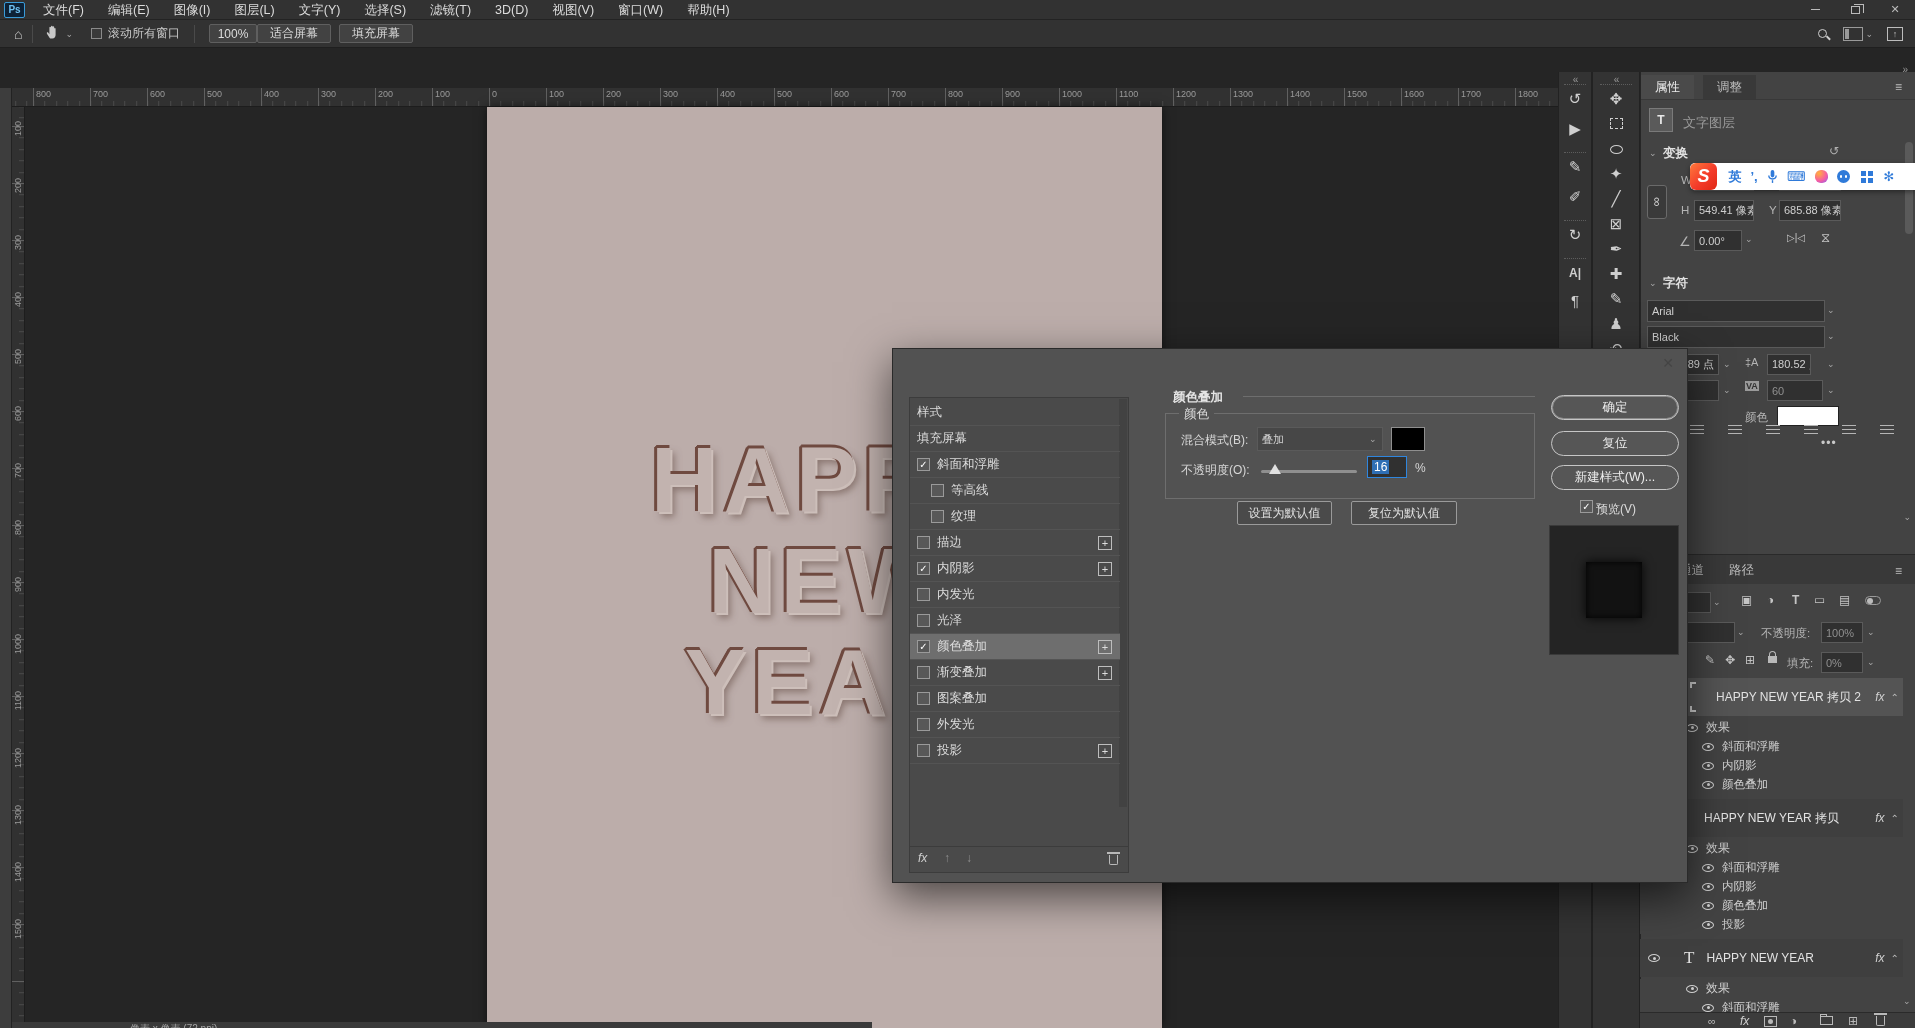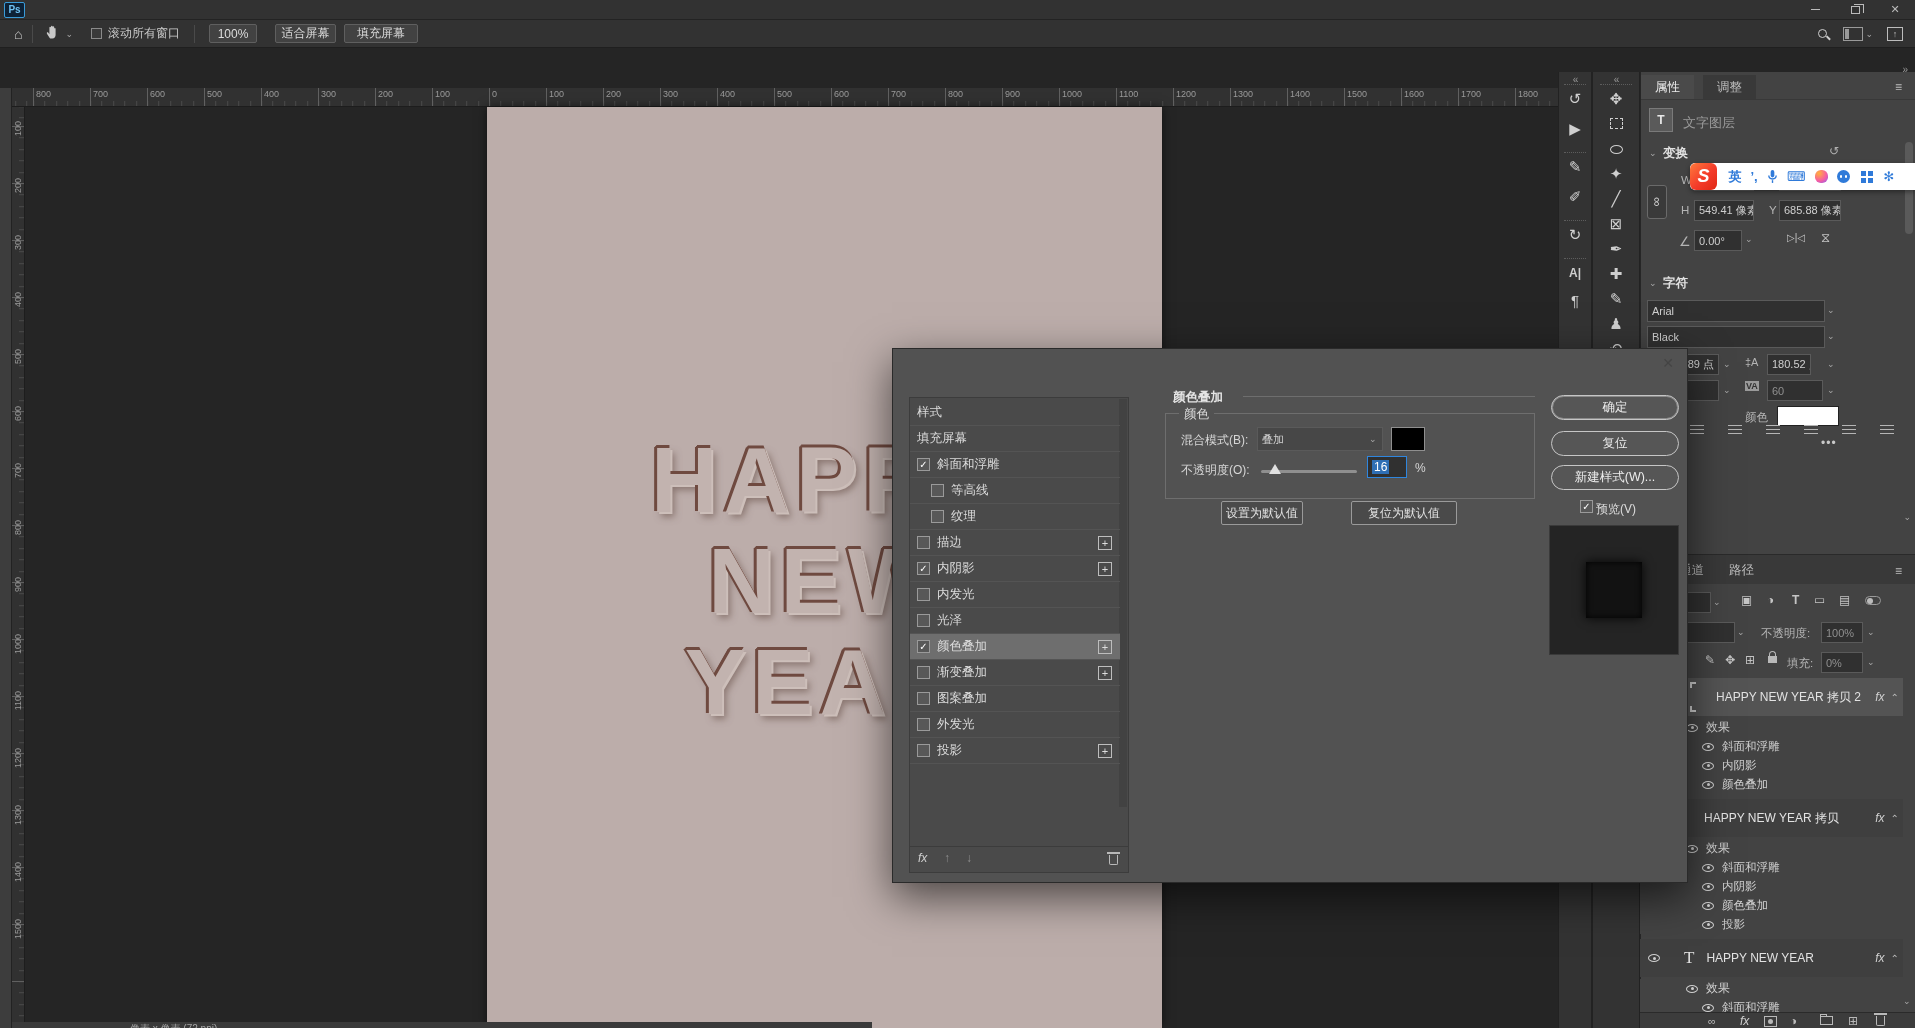--- a/index.html
+++ b/index.html
@@ -95,20 +95,33 @@
 .i-blob{width:13px;height:13px;border-radius:45%;background:radial-gradient(circle at 30% 25%,#ffb13b,#f85e9f 55%,#8b5cf6)}
 .statusbar{left:12px;top:1022px;width:860px;height:6px;background:#3a3a3a;overflow:hidden;color:#a5a5a5;font-size:10px;z-index:6}
 </style>
 </head>
 <body>
 
 <div id="screen">
 
   <div class="abs menubar">
     <span class="ps-logo">Ps</span>
+    <span id="menu-items" class="row">
+        <span class="menu-item">文件(F)</span>
+        <span class="menu-item">编辑(E)</span>
+        <span class="menu-item">图像(I)</span>
+        <span class="menu-item">图层(L)</span>
+        <span class="menu-item">文字(Y)</span>
+        <span class="menu-item">选择(S)</span>
+        <span class="menu-item">滤镜(T)</span>
+        <span class="menu-item">3D(D)</span>
+        <span class="menu-item">视图(V)</span>
+        <span class="menu-item">窗口(W)</span>
+        <span class="menu-item">帮助(H)</span>
+      </span>
     <span style="margin-left:auto" class="row">
       <span class="wctrl">
           <span style="width:9px;height:1px;background:#bbb;display:inline-block"></span>
         </span>
       <span class="wctrl">
           <span class="i-restore"></span>
         </span>
       <span class="wctrl">✕</span>
     </span>
   </div>
@@ -119,21 +132,21 @@
     <span style="margin:0 4px 0 12px">
       <svg width="16" height="16" viewBox="0 0 16 16">
           <path d="M5.2 14.5c-1-1.4-2.6-3.7-3.3-5.1-.4-.8.7-1.5 1.3-.8l1.2 1.6V3.6c0-1 1.5-1 1.6 0v4.2V2.6c0-1 1.6-1 1.6 0v5.2v-4.7c0-1 1.6-1 1.6 0v5V4.7c0-.9 1.4-.9 1.4 0v6.4c0 1.9-1.3 3.4-3.2 3.4z" fill="#c9c9c9"></path>
         </svg>
     </span>
     <span class="chev">⌄</span>
     <span class="chk" style="margin:0 6px 0 18px"></span>
     <span style="color:#c9c9c9">滚动所有窗口</span>
     <span class="sep" style="margin:0 14px"></span>
     <span class="btn-dark" style="width:48px">100%</span>
-    <span class="btn-dark" style="width:61px;margin-left:18px">适合屏幕</span>
+    <span class="btn-dark" style="width:74px;">适合屏幕</span>
     <span class="btn-dark" style="width:74px;margin-left:8px">填充屏幕</span>
     <span style="margin-left:auto" class="row">
       <span style="margin-right:16px"><span class="i-zoomglass"></span></span>
       <span style="width:20px;height:14px;border:1px solid #9a9a9a;margin-right:2px;position:relative">
           <span style="position:absolute;left:1px;top:1px;bottom:1px;width:4px;background:#9a9a9a"></span>
         </span>
       <span class="chev" style="margin-right:14px">⌄</span>
       <span style="width:16px;height:14px;border:1px solid #bdbdbd;margin-right:12px;text-align:center;font-size:9px;line-height:12px;color:#bdbdbd">↑</span>
     </span>
   </div>
@@ -493,21 +506,21 @@
     <div style="position: absolute; left: 498px; top: 78px; width: 34px; height: 24px; border: 1px solid rgb(143, 143, 143); background: rgb(0, 0, 0);" id="blend-swatch"></div>
 
     <div style="position:absolute;left:288px;top:113px;color:#d6d6d6">不透明度(O):</div>
     <div style="position:absolute;left:368px;top:121px;width:96px;height:3px;background:#8f8f8f;border-radius:2px"></div>
     <div class="slider-thumb" style="left:376px;top:115px"></div>
     <div style="position:absolute;left:474px;top:107px;width:40px;height:22px;border:1px solid #2f86de;background:#303030;display:flex;align-items:center;padding:0 4px">
       <span style="background:#2f6fb5;color:#fff;padding:0 2px">16</span>
     </div>
     <div style="position:absolute;left:522px;top:112px;color:#d6d6d6">%</div>
 
-    <div class="dbtn" style="left:328px;top:152px;width:82px">设置为默认值</div>
+    <div class="dbtn" style="left:344px;top:152px;width:95px">设置为默认值</div>
     <div class="dbtn" style="left:458px;top:152px;width:106px">复位为默认值</div>
 
     <div class="pillbtn" style="left:658px;top:46px;box-shadow:0 0 0 1px #8a8a8a inset">确定</div>
     <div class="pillbtn" style="left:658px;top:82px">复位</div>
     <div class="pillbtn" style="left:658px;top:116px">新建样式(W)...</div>
     <div class="dchk" style="position:absolute;left:680px;top:151px">✓</div>
     <div style="position:absolute;left:703px;top:152px;color:#dcdcdc">预览(V)</div>
     <div style="position:absolute;left:656px;top:176px;width:130px;height:130px;background:#242424;border:1px solid #3a3a3a">
       <div style="position:absolute;left:36px;top:36px;width:56px;height:56px;background:#121212;box-shadow:0 0 10px rgba(0,0,0,.9), inset 0 0 6px #000"></div>
     </div>

